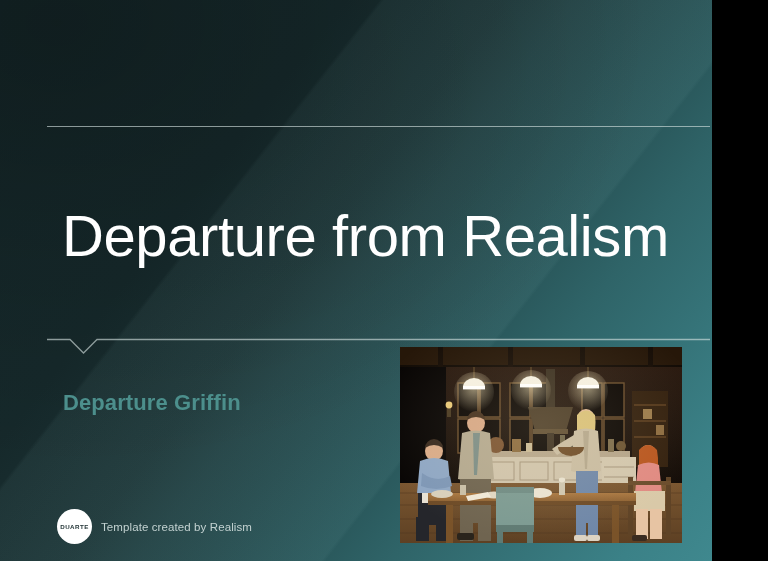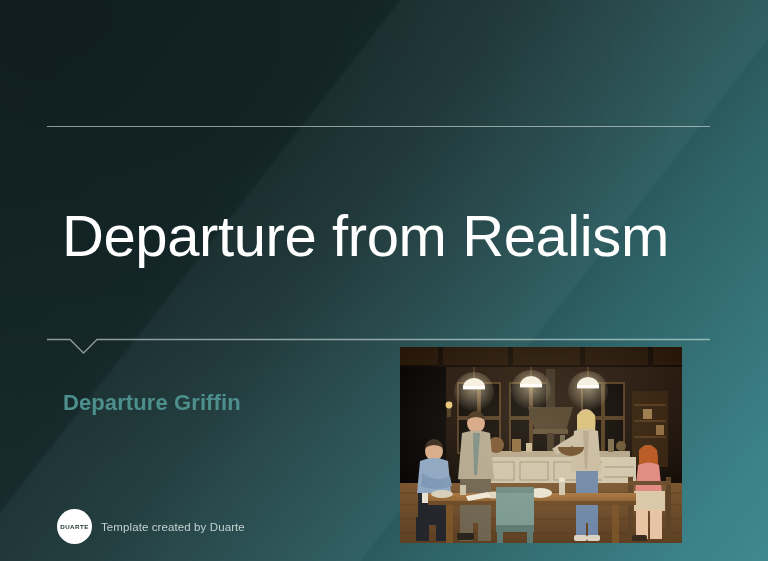--- a/index.html
+++ b/index.html
@@ -2,21 +2,21 @@
 <html><head>
 <meta charset="utf-8">
 <style>
   html, body {
     margin: 0;
     padding: 0;
     background: #000;
   }
   .slide {
     position: relative;
-    width: 768px;
+    width: 712px;
     height: 561px;
     overflow: hidden;
     font-family: "Liberation Sans", sans-serif;
     background: linear-gradient(128deg,
         #152729 0%,
         #16292b 30%,
         #1b3335 44%,
         #23474a 56%,
         #2f6468 72%,
         #3b8187 92%,
@@ -153,21 +153,21 @@
       <path d="M0 1.5 L23 1.5 L36.5 15 L50 1.5 L663 1.5" stroke="#d6e4e2" stroke-opacity="0.62" stroke-width="1.3" fill="none"></path>
     </svg>
   </div>
 
   <div class="author">Departure Griffin</div>
 
   <div class="footer">
     <div class="duarte-logo">
       <span>DUARTE</span>
     </div>
-    <div class="footer-text">Template created by Duarte</div>
+    <div class="footer-text">Template created by Realism</div>
   </div>
 
   <div class="photo">
     <svg width="282" height="196" viewBox="0 0 282 196">
       <defs>
         <linearGradient id="backWall" x1="0" y1="0" x2="0" y2="1">
           <stop offset="0%" stop-color="#2a1a10"></stop>
           <stop offset="100%" stop-color="#130c07"></stop>
         </linearGradient>
         <linearGradient id="floorG" x1="0" y1="0" x2="0" y2="1">

